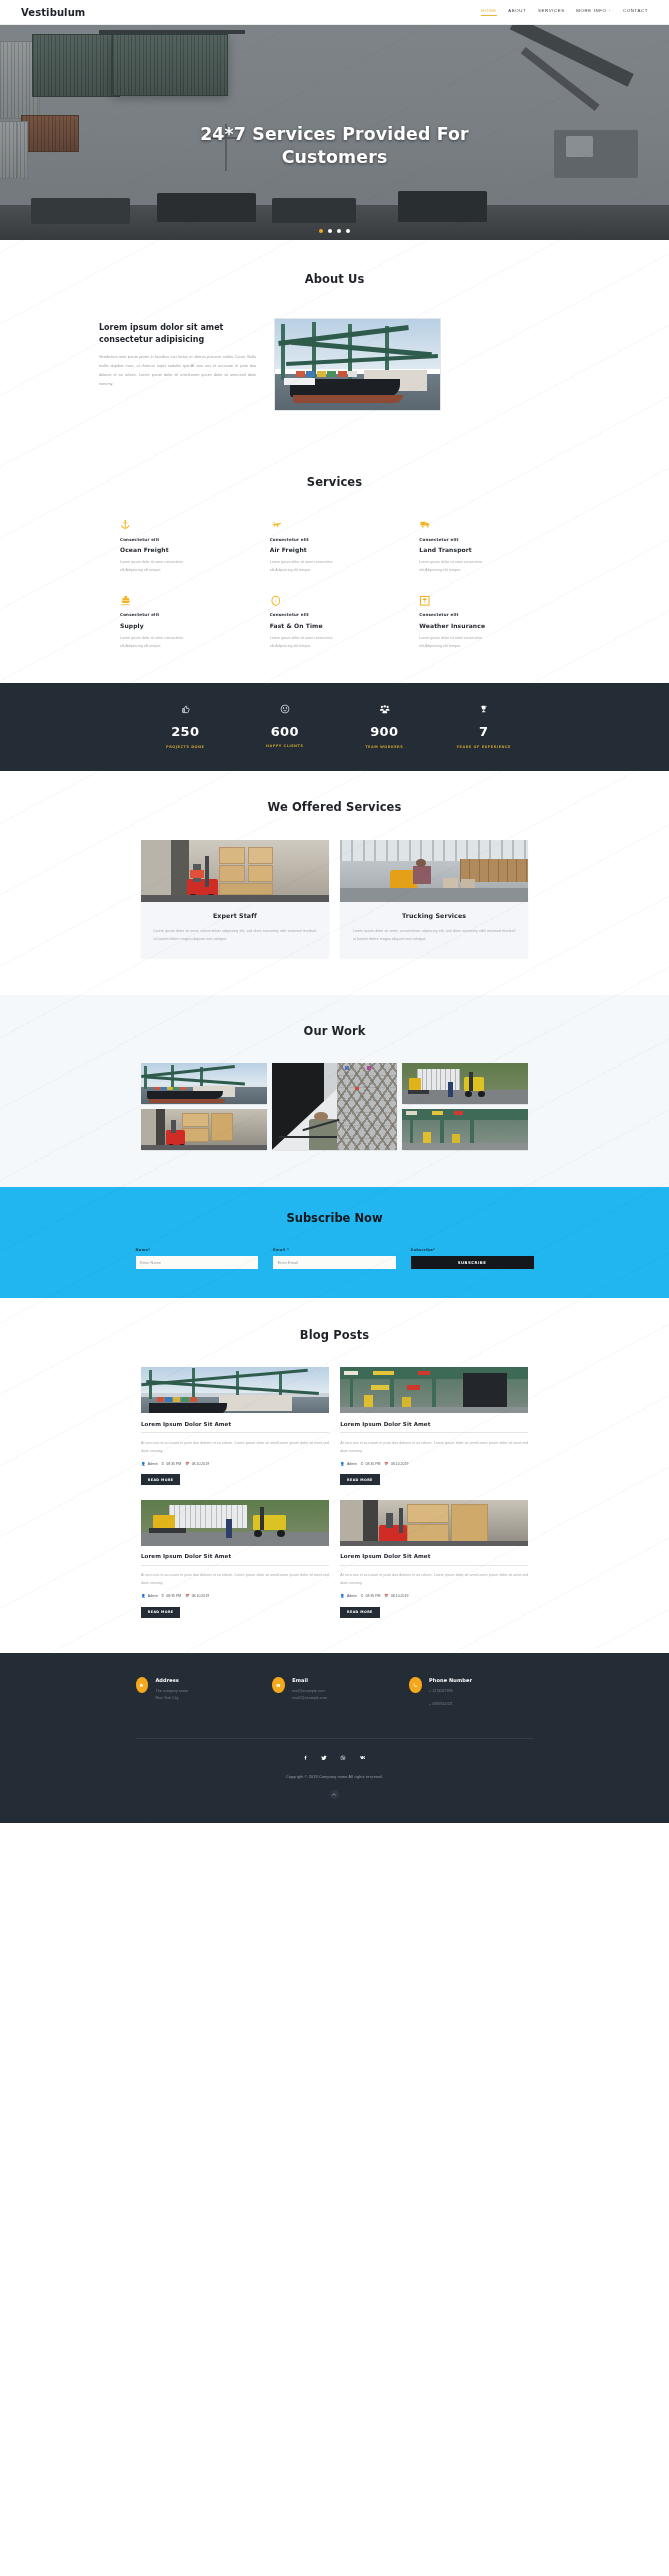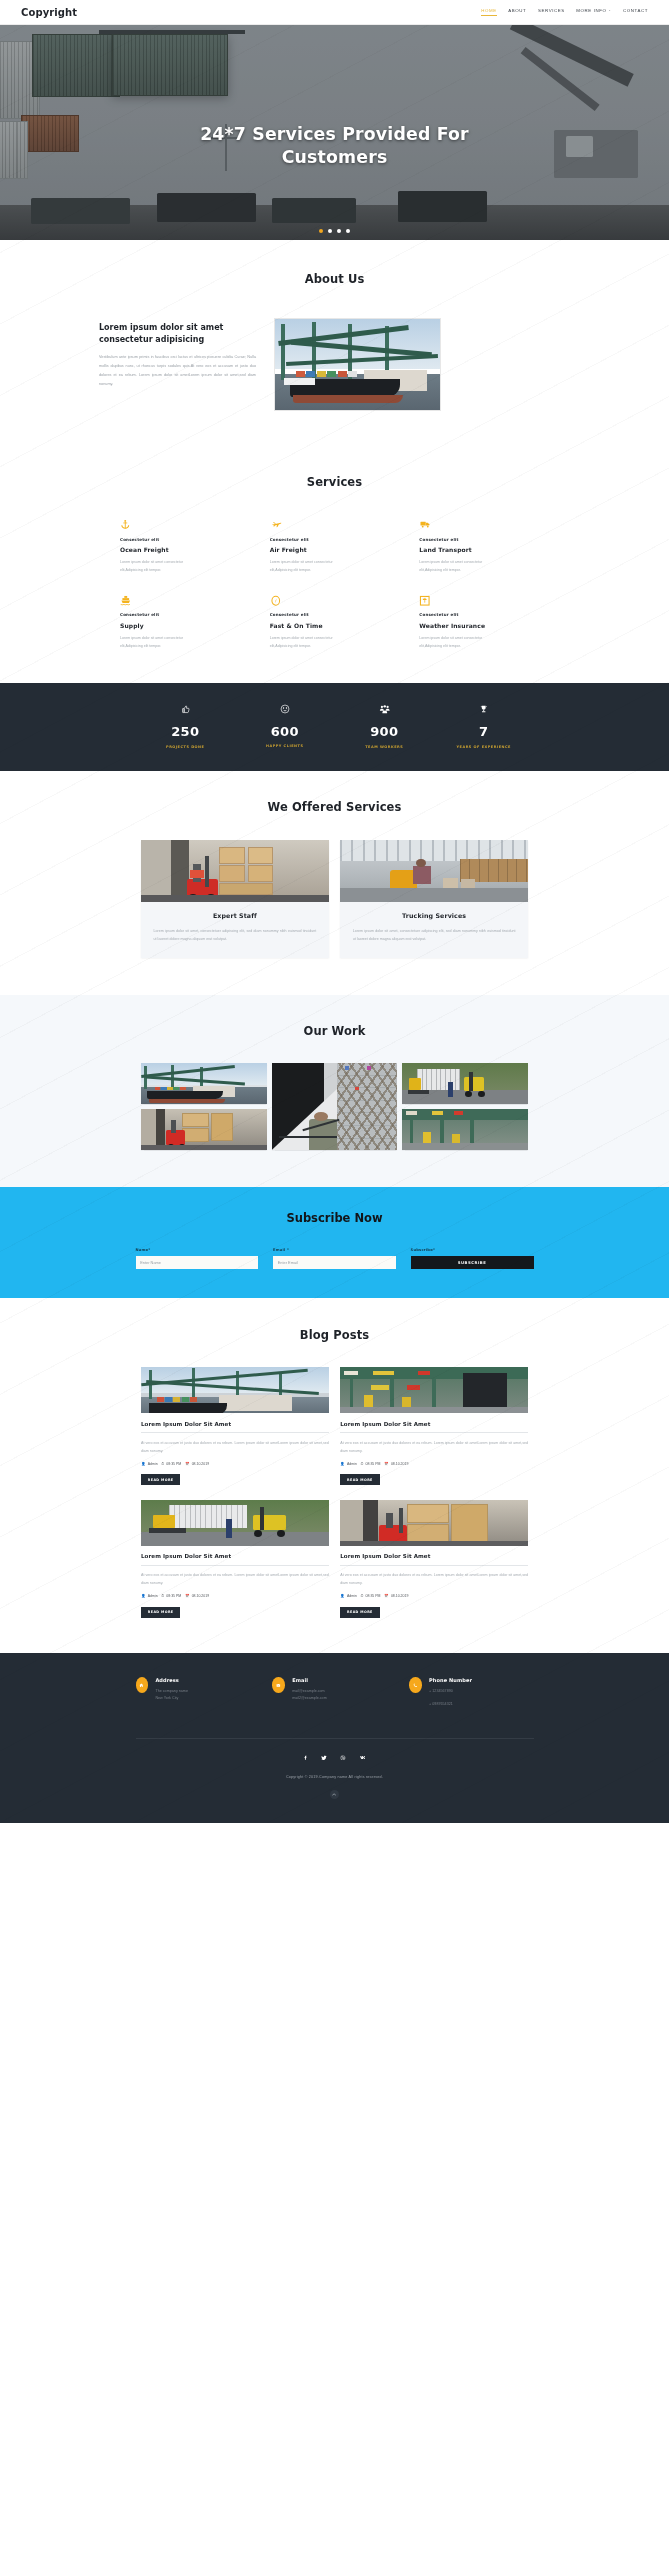--- a/index.html
+++ b/index.html
@@ -323,21 +323,21 @@
     background-image:
       repeating-linear-gradient(-28deg, rgba(0,0,0,0) 0 62px, rgba(0,0,0,0.028) 62px 63px);
   }
 </style>
 </head>
 <body>
 
 <div class="wrap">
 
   <header class="site-header">
-    <div class="brand">Copyright</div>
+    <div class="brand">Vestibulum</div>
     <nav class="nav">
       <a class="nav-item active" href="#">
           <span>HOME</span>
         </a>
       <a class="nav-item" href="#">
           <span>ABOUT</span>
         </a>
       <a class="nav-item" href="#">
           <span>SERVICES</span>
         </a>

